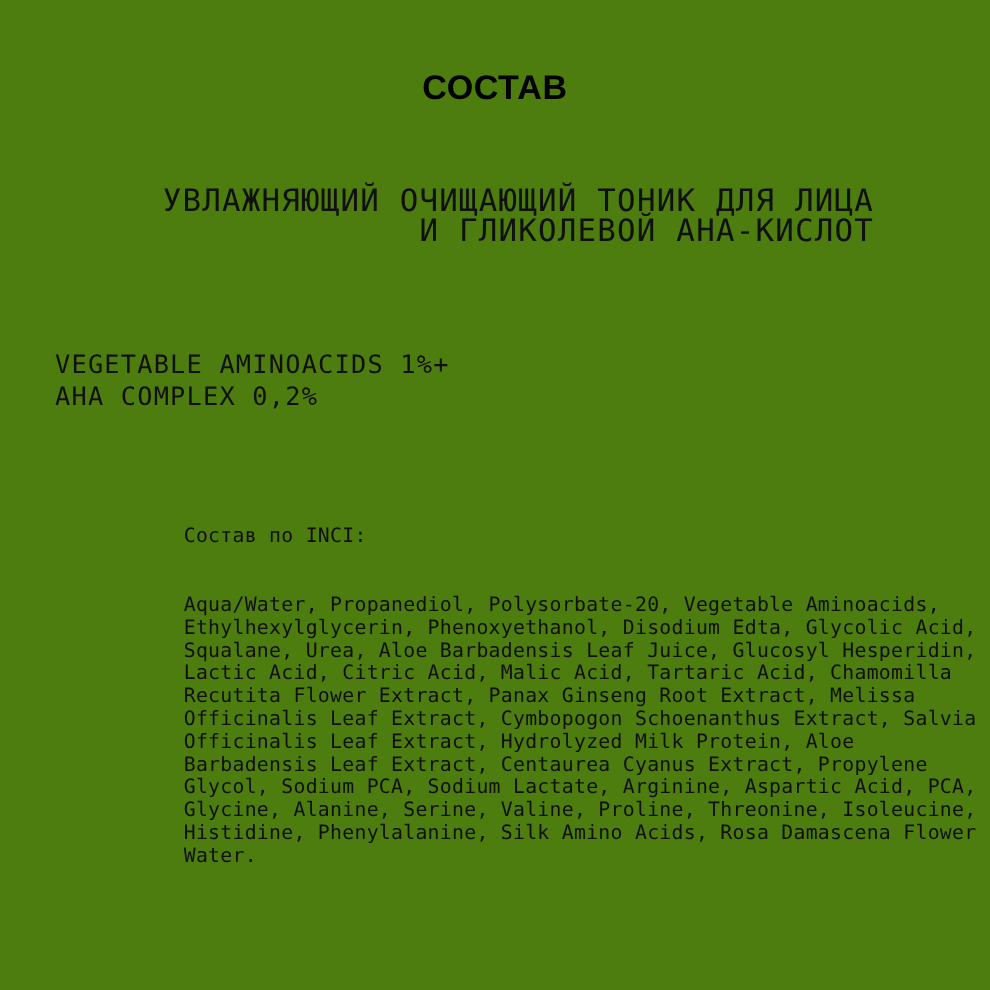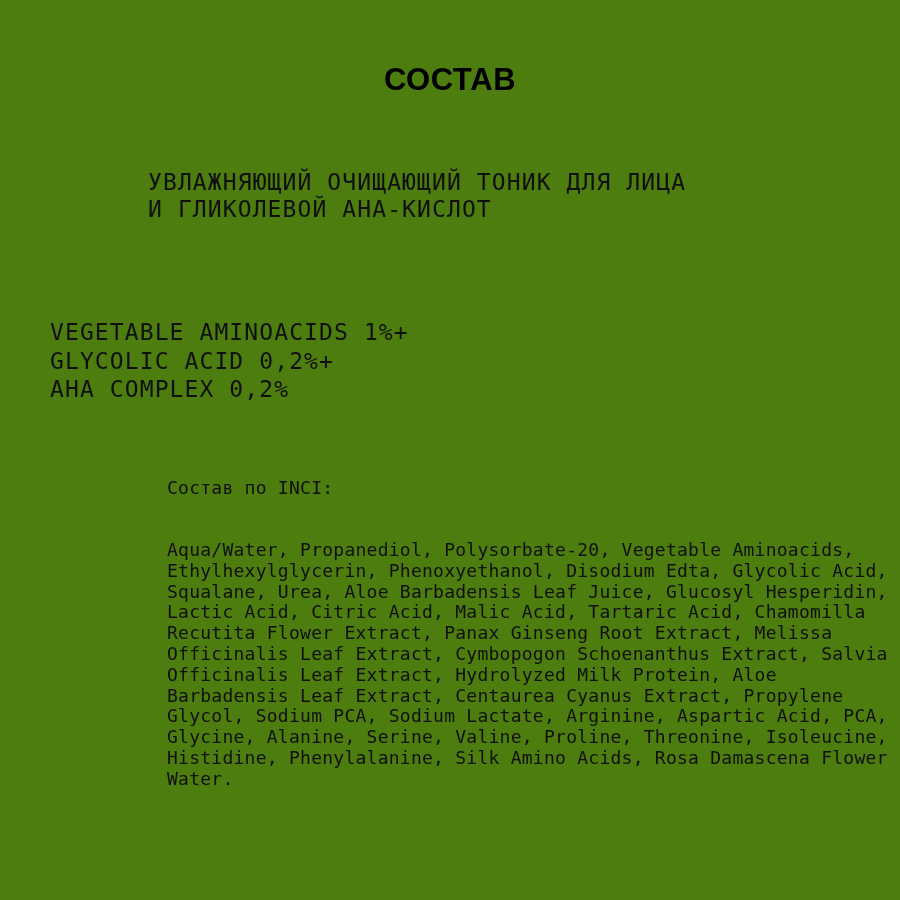--- a/index.html
+++ b/index.html
@@ -26,24 +26,25 @@
     font-weight: 700;
     font-size: 31px;
     line-height: 36px;
     letter-spacing: 0.5px;
     color: #000000;
   }
   .product-name {
     position: absolute;
     left: 148px;
     top: 169px;
-    font-size: 23px;
+    font-size: 28px;
     letter-spacing: 1.1px;
     line-height: 27.4px;
     white-space: pre;
+    text-align: right;
   }
   .actives {
     position: absolute;
     left: 22px;
     top: 318px;
     font-size: 23px;
     letter-spacing: 1.1px;
     line-height: 28.7px;
     white-space: pre;
     margin-left: 28px;
@@ -64,20 +65,20 @@
 </style>
 </head>
 <body>
 
 <div class="canvas">
 
   <div class="page-title">СОСТАВ</div>
 
   <div class="product-name"><div class="line">УВЛАЖНЯЮЩИЙ ОЧИЩАЮЩИЙ ТОНИК ДЛЯ ЛИЦА</div><div class="line">И ГЛИКОЛЕВОЙ АНА-КИСЛОТ</div></div>
 
-  <div class="actives"><div class="line">VEGETABLE AMINOACIDS 1%+</div><div class="line">GLYCOLIC ACID 0,2%+</div><div class="line">AHA COMPLEX 0,2%</div></div>
+  <div class="actives"><div class="line">VEGETABLE AMINOACIDS 1%+</div><div class="line">AHA COMPLEX 0,2%</div></div>
 
   <div class="inci">
     <div class="line">Состав по INCI:</div>
     <div><div class="line">Aqua/Water, Propanediol, Polysorbate-20, Vegetable Aminoacids,</div><div class="line">Ethylhexylglycerin, Phenoxyethanol, Disodium Edta, Glycolic Acid,</div><div class="line">Squalane, Urea, Aloe Barbadensis Leaf Juice, Glucosyl Hesperidin,</div><div class="line">Lactic Acid, Citric Acid, Malic Acid, Tartaric Acid, Chamomilla</div><div class="line">Recutita Flower Extract, Panax Ginseng Root Extract, Melissa</div><div class="line">Officinalis Leaf Extract, Cymbopogon Schoenanthus Extract, Salvia</div><div class="line">Officinalis Leaf Extract, Hydrolyzed Milk Protein, Aloe</div><div class="line">Barbadensis Leaf Extract, Centaurea Cyanus Extract, Propylene</div><div class="line">Glycol, Sodium PCA, Sodium Lactate, Arginine, Aspartic Acid, PCA,</div><div class="line">Glycine, Alanine, Serine, Valine, Proline, Threonine, Isoleucine,</div><div class="line">Histidine, Phenylalanine, Silk Amino Acids, Rosa Damascena Flower</div><div class="line">Water.</div></div>
   </div>
 
 </div>
 
 </body></html>

